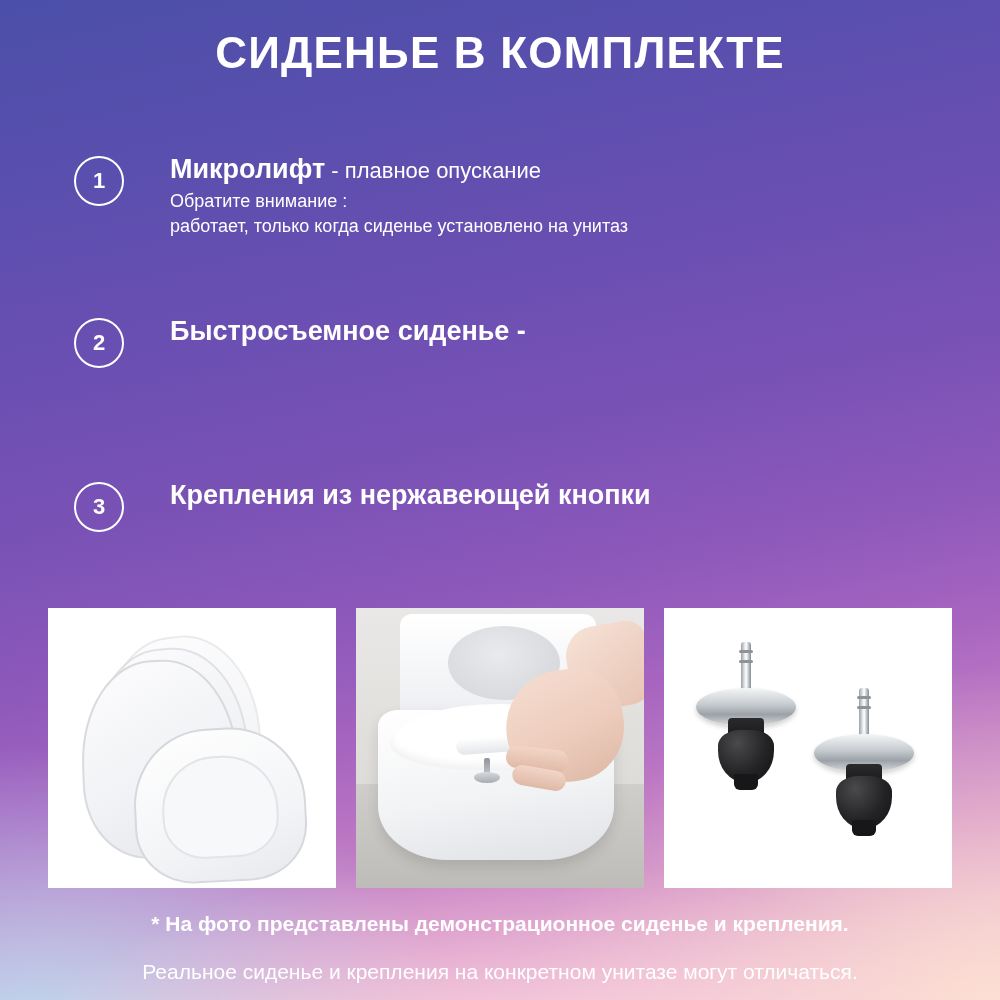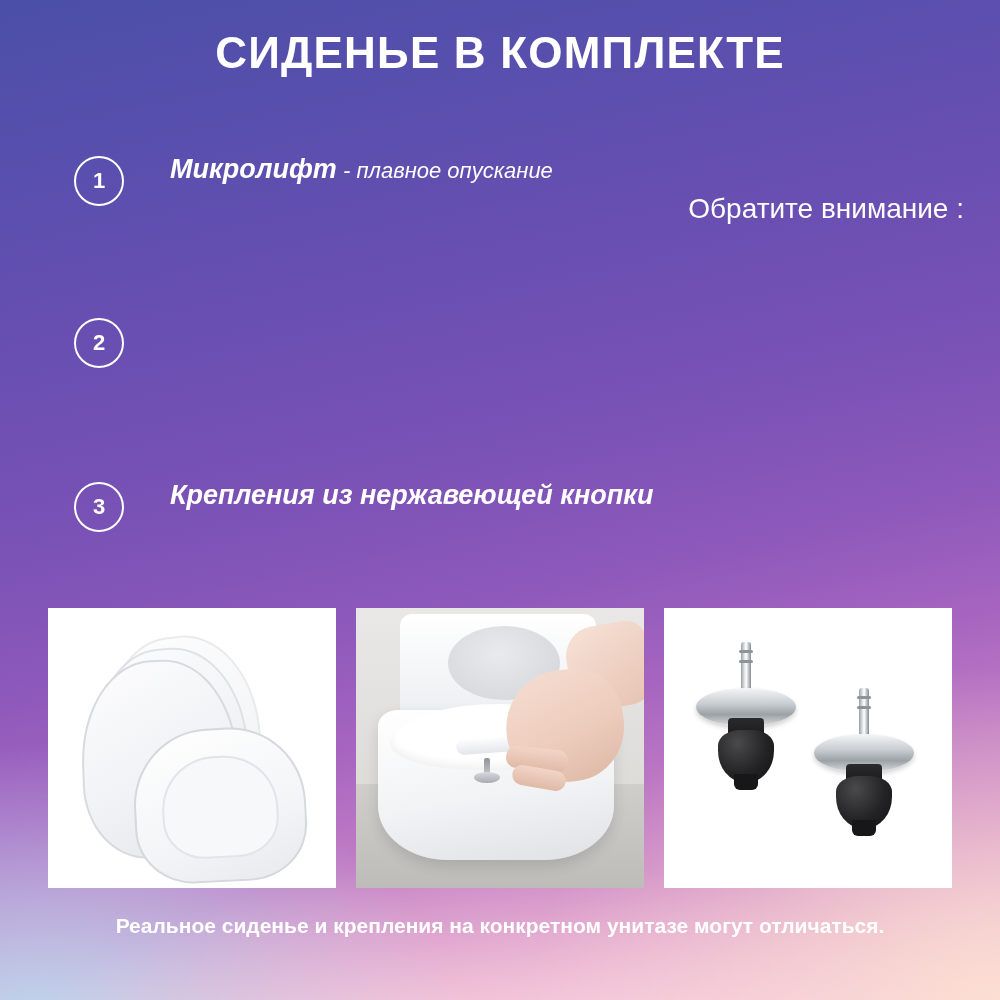--- a/index.html
+++ b/index.html
@@ -76,33 +76,31 @@
     background: transparent;
   }
 
   .head {
     color: #ffffff;
     font-size: 27px;
     font-weight: bold;
     line-height: 1.12;
     margin: 0 0 6px 0;
     white-space: nowrap;
-    font-style: italic;
   }
   .head .light {
     font-size: 22px;
     font-weight: normal;
   }
   .sub {
     color: #ffffff;
-    font-size: 28px;
+    font-size: 18px;
     line-height: 1.33;
     margin: 0;
     white-space: nowrap;
-    text-align: right;
   }
   .sub + .sub { margin-top: 1px; }
 
   .photos {
     position: absolute;
     left: 48px;
     top: 608px;
     width: 904px;
     height: 280px;
     display: flex;
@@ -275,42 +273,44 @@
     text-align: center;
     color: #ffffff;
   }
   .fn1 {
     font-size: 21px;
     font-weight: bold;
     line-height: 1.35;
   }
   .fn2 {
     font-size: 21px;
-    font-weight: bold;
+    font-weight: normal;
     line-height: 1.35;
-    margin-top: 2px;
+    margin-top: 20px;
   }
 </style>
 </head>
 <body>
 
 <div class="poster">
 
   <div class="title">СИДЕНЬЕ В КОМПЛЕКТЕ</div>
 
   <div class="list">
 
     <div class="item item-1">
       <div class="num">1</div>
       <div class="head"><span>Микролифт</span><span class="light"> - плавное опускание</span></div>
       <div class="sub">Обратите внимание :</div>
+      <div class="sub">работает, только когда сиденье установлено на унитаз</div>
     </div>
 
     <div class="item item-2">
       <div class="num">2</div>
+      <div class="head"><span>Быстросъемное сиденье -</span></div>
     </div>
 
     <div class="item item-3">
       <div class="num">3</div>
       <div class="head"><span>Крепления из нержавеющей кнопки</span></div>
     </div>
 
   </div>
 
   <div class="photos">
@@ -361,16 +361,17 @@
         <div class="disc"></div>
         <div class="neck"></div>
         <div class="rubber"></div>
         <div class="tip"></div>
       </div>
     </div>
 
   </div>
 
   <div class="footnote">
+    <div class="fn1">* На фото представлены демонстрационное сиденье и крепления.</div>
     <div class="fn2">Реальное сиденье и крепления на конкретном унитазе могут отличаться.</div>
   </div>
 
 </div>
 
 </body></html>

